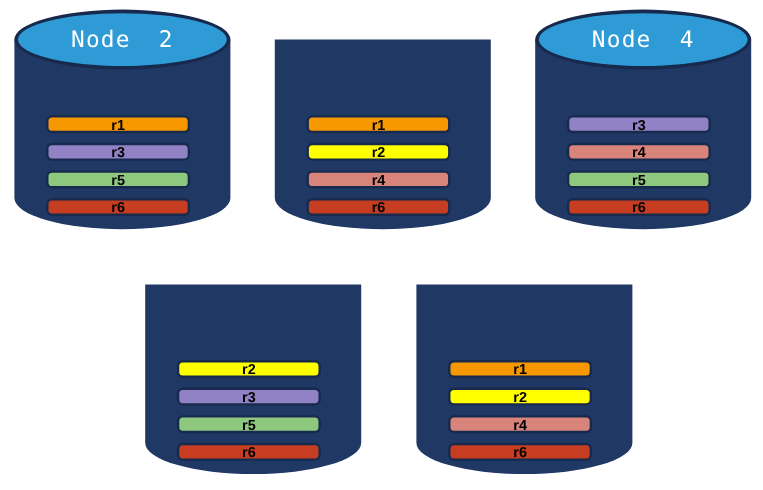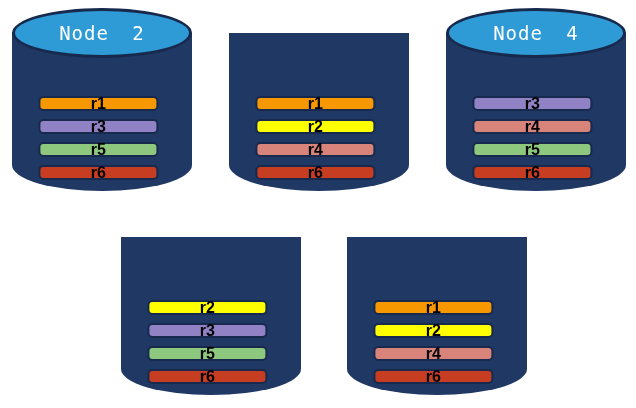--- a/index.html
+++ b/index.html
@@ -69,21 +69,21 @@
   }
   .bar {
     height: 15px;
     border: 2px solid var(--cyl-border, #172A4D);
     border-radius: 5px;
     display: flex;
     align-items: center;
     justify-content: center;
   }
   .bar-label {
-    font-size: 16px;
+    font-size: 12px;
     font-weight: bold;
     color: #000000;
     line-height: 1;
   }
 </style>
 </head>
 <body>
 
 <div class="canvas">
   <div class="row row-top">

